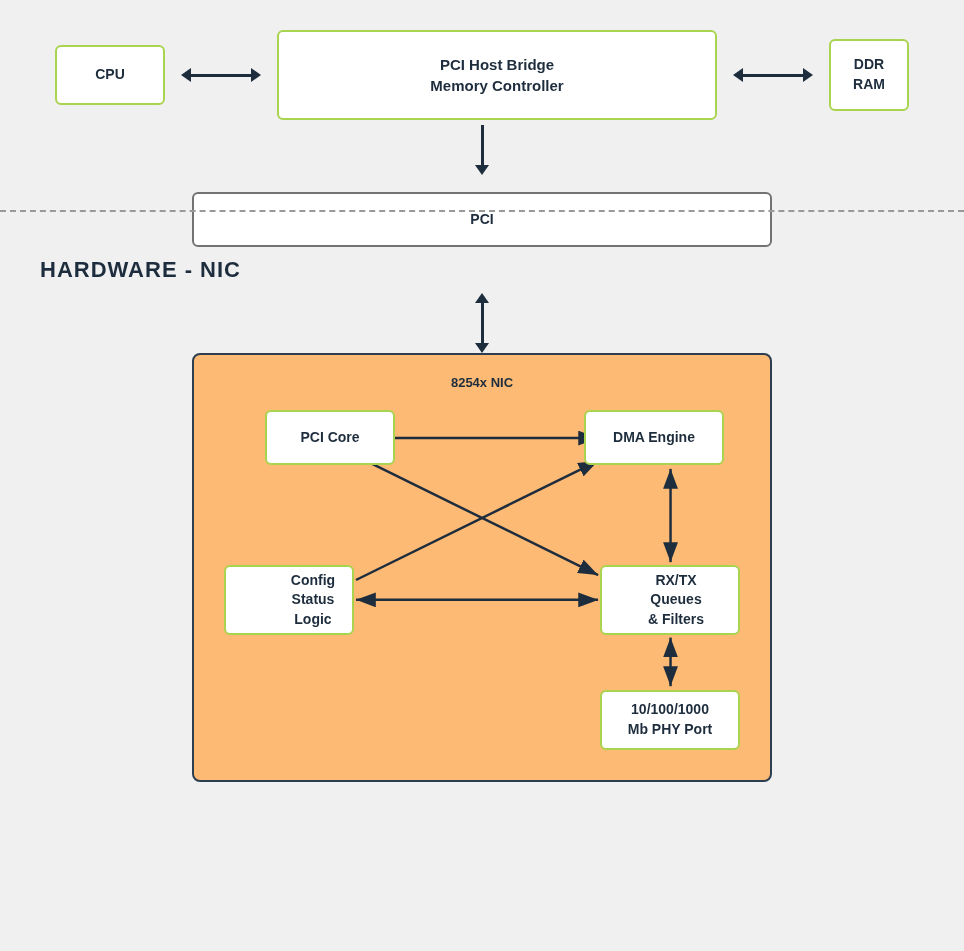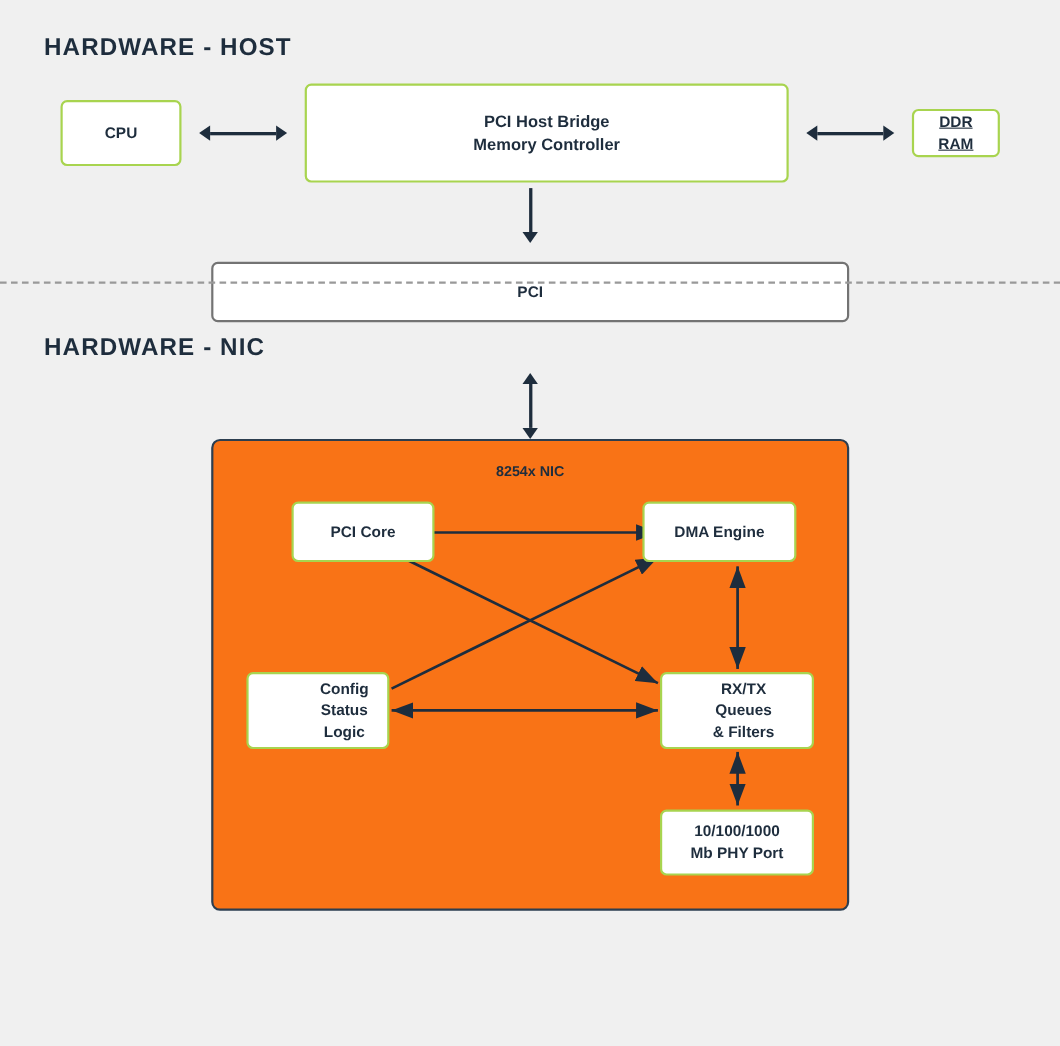--- a/index.html
+++ b/index.html
@@ -63,22 +63,21 @@
     }
 
     .box-pci-host {
       width: 440px;
       height: 90px;
       font-size: 15px;
     }
 
     .box-ddr {
       width: 80px;
-      height: 44px;
-      text-decoration: underline;
+      height: 72px;
     }
 
     .box-pci {
       width: 580px;
       height: 55px;
       border: 2px solid #737373;
     }
 
     
     .arrow-h {
@@ -134,21 +133,21 @@
       width: 0; height: 0;
       border-left: 7px solid transparent;
       border-right: 7px solid transparent;
       border-bottom: 10px solid #1e2d3d;
     }
 
     
     .nic-big-box {
       border: 2px solid #2c3e50;
       border-radius: 8px;
-      background: #f97316;
+      background: #fdba74;
       position: relative;
       width: 580px;
       margin: 0 auto;
       padding: 20px 30px 30px 30px;
     }
 
     .nic-title {
       text-align: center;
       font-size: 13px;
       font-weight: 600;
@@ -221,21 +220,20 @@
       align-items: center;
       margin: 0 auto;
     }
   </style>
 </head>
 <body>
 
 <div class="diagram-container">
 
   <div class="host-section">
-    <div class="section-label">HARDWARE - HOST</div>
 
     <div class="host-row">
 
       <div class="box box-cpu">
         <span>CPU</span>
       </div>
 
       <div class="arrow-h">
         <div class="arrow-head-left"></div>
         <div class="arrow-line-h"></div>

